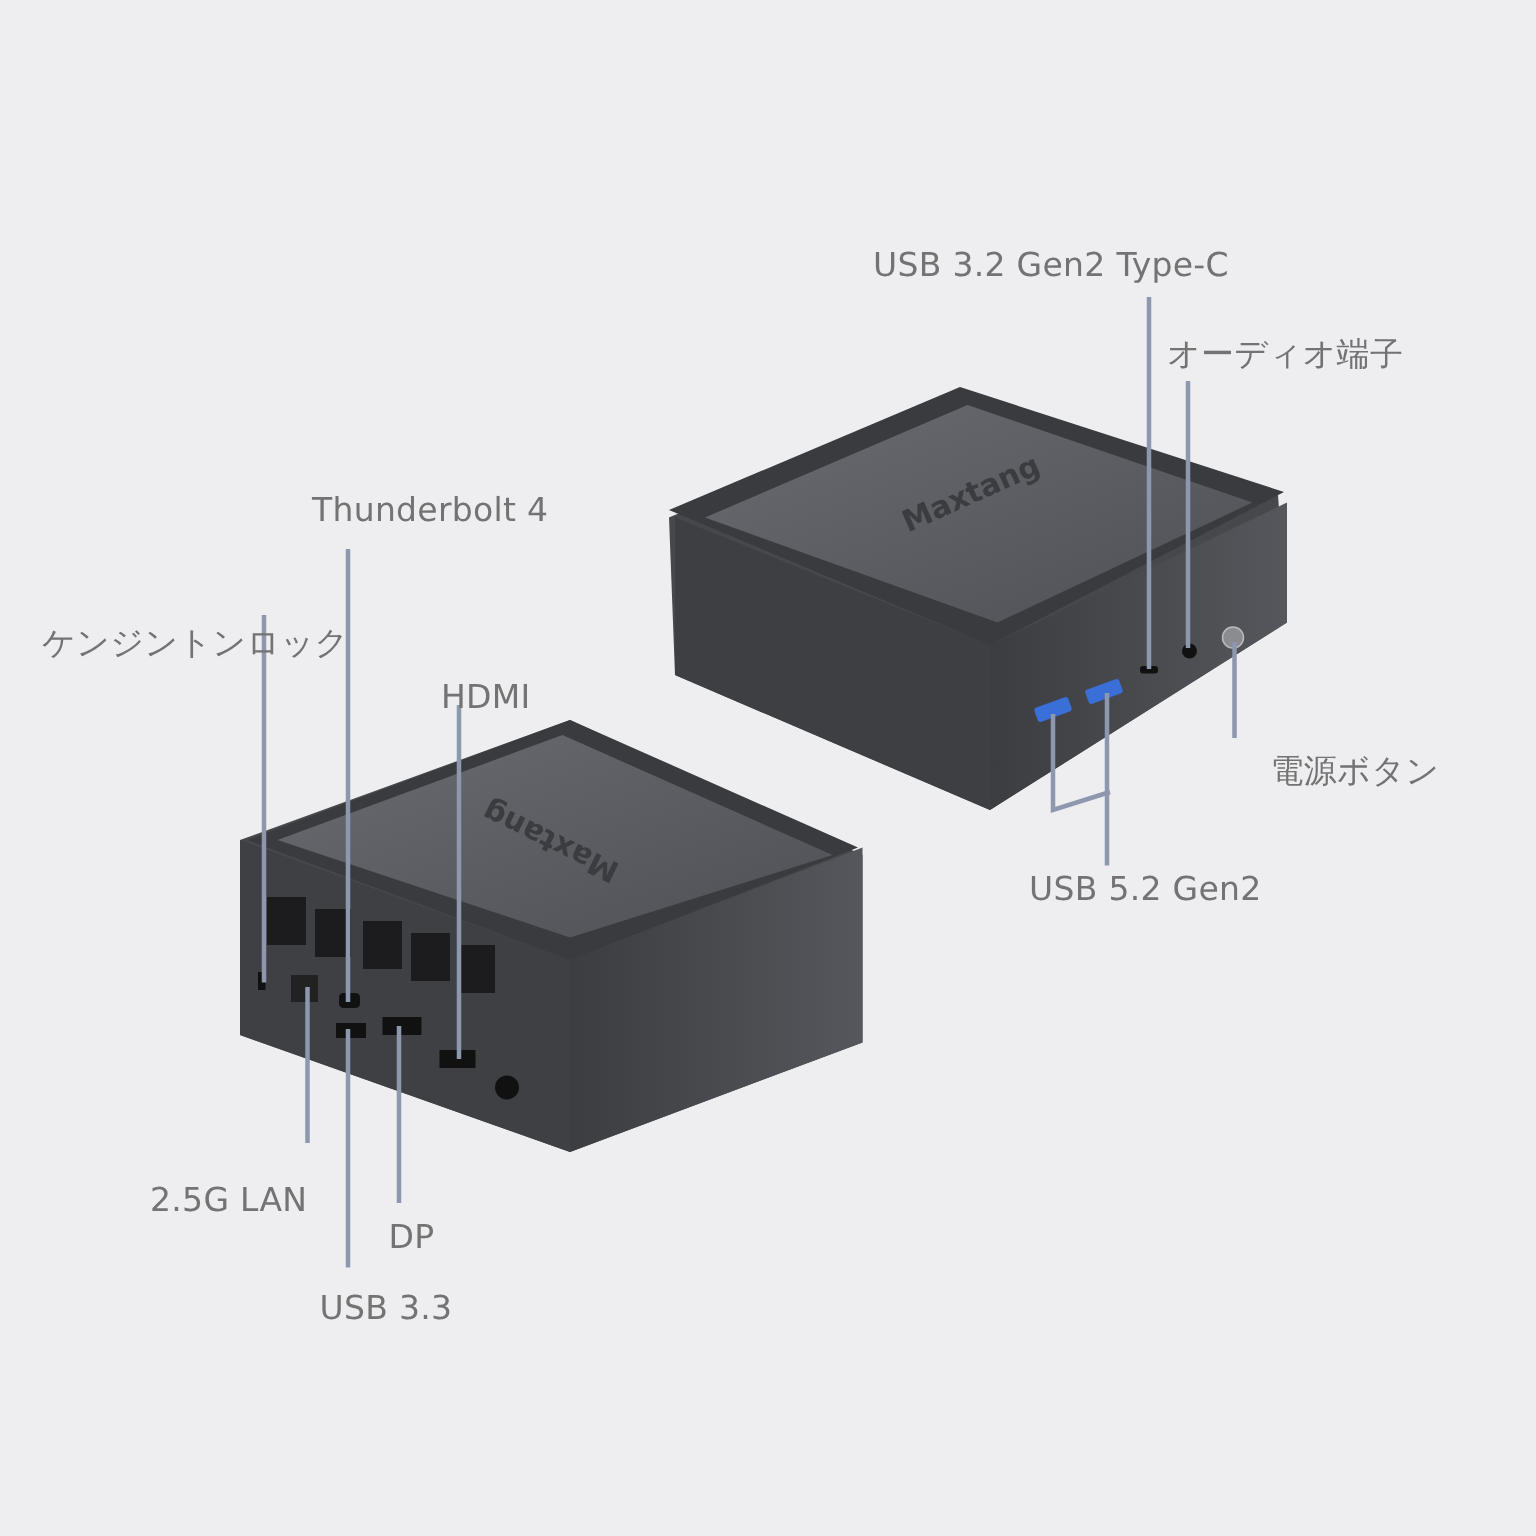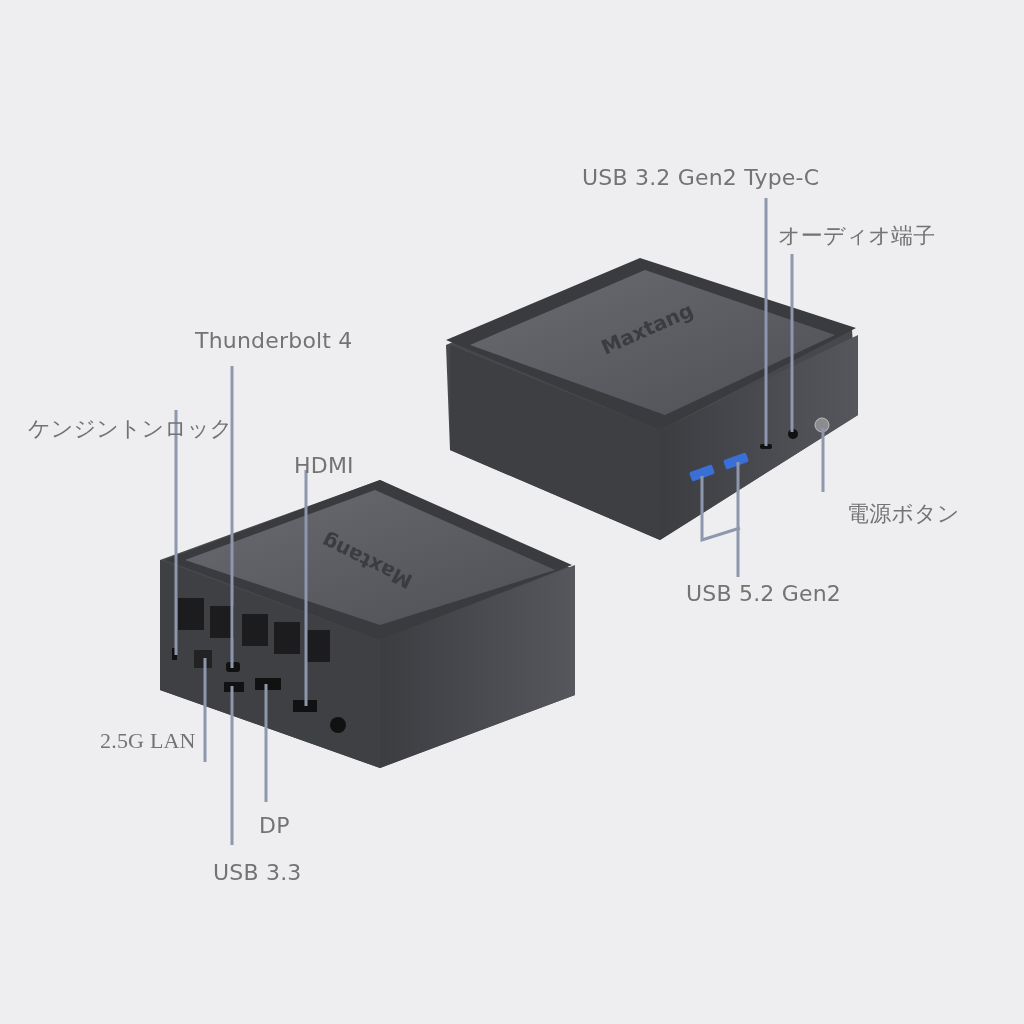--- a/index.html
+++ b/index.html
@@ -72,18 +72,18 @@
     <line x1="232" y1="686" x2="232" y2="845"></line>
     <line x1="266" y1="684" x2="266" y2="802"></line>
   </g>
 </svg>
 
 <div class="lbl" style="left:582px;top:165px;">USB 3.2 Gen2 Type-C</div>
 <div class="lbl" style="left:778px;top:221px;font-family:Liberation Serif, serif;">オーディオ端子</div>
 <div class="lbl" style="left:812px;top:499px;margin-left:35px;">電源ボタン</div>
 <div class="lbl" style="left:686px;top:581px;">USB 5.2 Gen2</div>
 
-<div class="lbl" style="left:195px;top:328px;">Thunderbolt 4</div>
+<div class="lbl" style="left:208px;top:328px;">Thunderbolt 4</div>
 <div class="lbl" style="left:28px;top:375px;margin-top:39px;">ケンジントンロック</div>
 <div class="lbl" style="left:294px;top:453px;">HDMI</div>
-<div class="lbl" style="left:100px;top:728px;font-family:Liberation Serif, serif;">2.5G LAN</div>
+<div class="lbl" style="left:100px;top:788px;">2.5G LAN</div>
 <div class="lbl" style="left:259px;top:813px;">DP</div>
 <div class="lbl" style="left:213px;top:860px;">USB 3.3</div>
 
 </body></html>

